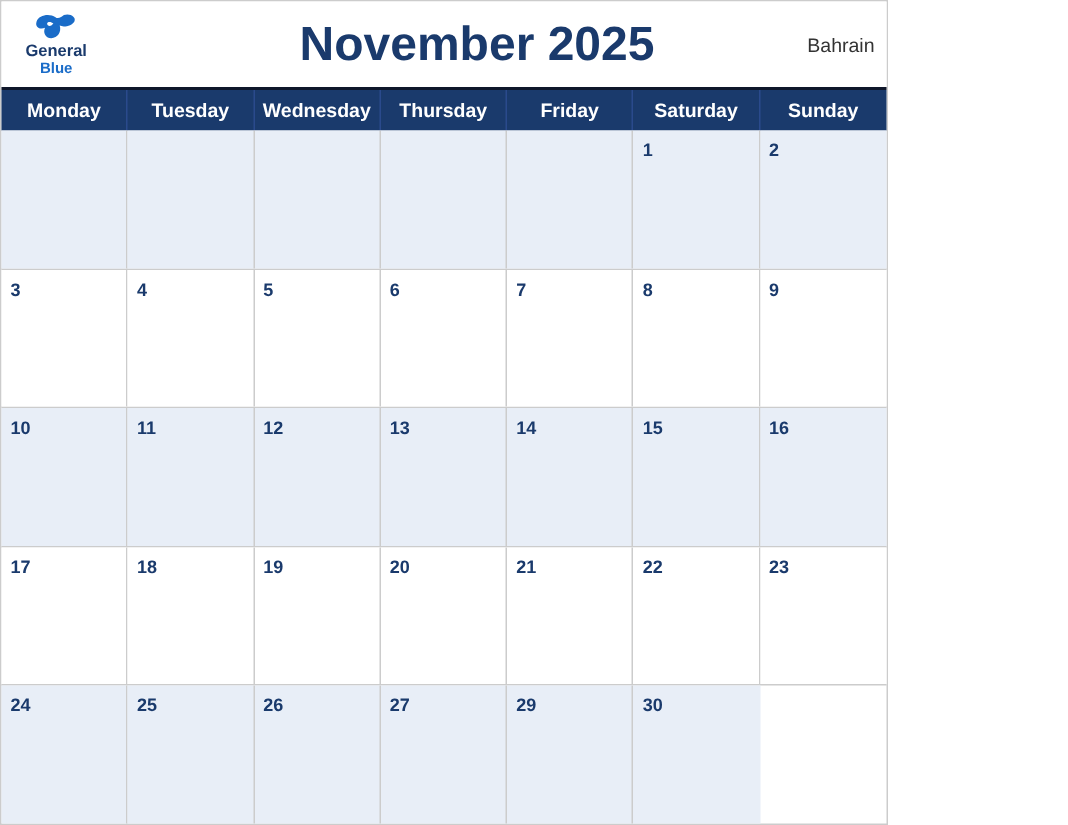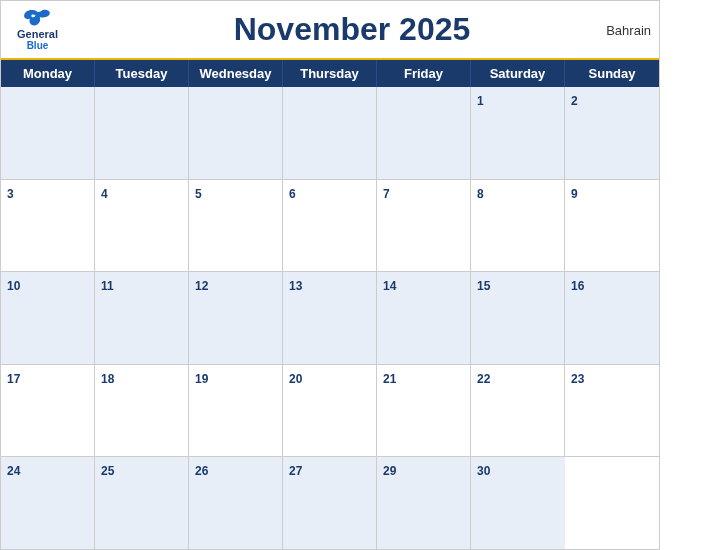--- a/index.html
+++ b/index.html
@@ -4,21 +4,21 @@
   <style>
     * { box-sizing: border-box; margin: 0; padding: 0; }
     body {
       font-family: Arial, sans-serif;
       background: #fff;
       width: 712px;
       height: 550px;
       overflow: hidden;
     }
     .calendar-wrapper {
-      width: 660px;
+      width: 592px;
       height: 550px;
       display: flex;
       flex-direction: column;
       border: 1px solid #ccc;
     }
     .calendar-header {
       display: flex;
       align-items: center;
       justify-content: center;
       padding: 10px 16px;
@@ -62,21 +62,21 @@
       font-size: 32px;
       color: #1a3a6c;
       font-weight: bold;
       text-align: center;
       margin-left: 44px;
     }
     .calendar-grid {
       flex: 1;
       display: flex;
       flex-direction: column;
-      border-top: 2px solid #eab308;
+      border-top: 2px solid #0f172a;
     }
     .day-headers {
       display: grid;
       grid-template-columns: repeat(7, 1fr);
       background: #1a3a6c;
     }
     .day-header {
       color: #fff;
       text-align: center;
       font-size: 13px;

